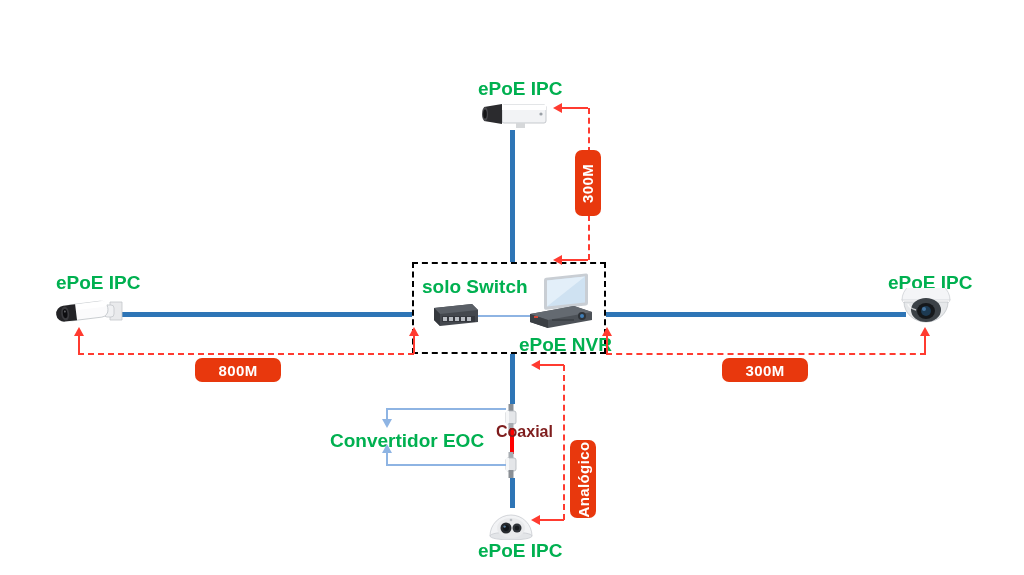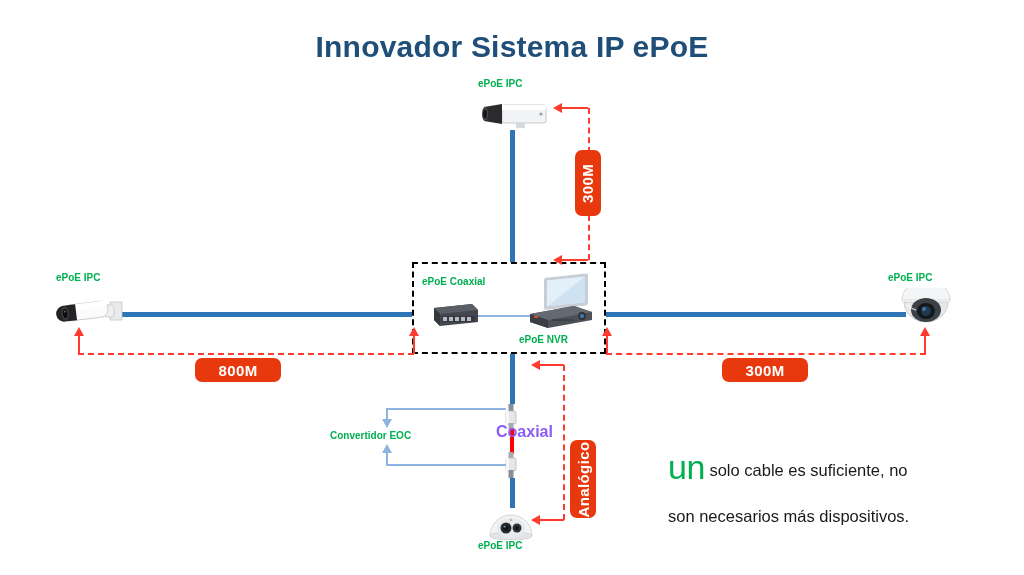--- a/index.html
+++ b/index.html
@@ -24,24 +24,24 @@
   .para{
     font-size:16.5px;color:#1a1a1a;line-height:46px;white-space:nowrap;
   }
   #para-left{left:113px;top:140px;}
   #para-right{left:668px;top:444px;}
   .big-red{color:#FF0000;font-size:40px;font-weight:bold;vertical-align:-5px;letter-spacing:-1px;}
   .big-green{color:#00B050;font-size:34px;vertical-align:-3px;letter-spacing:-0.5px;}
 
   
   .devlabel{
-    font-size:10px;font-weight:bold;color:#00B050;white-space:nowrap;
+    font-size:19px;font-weight:bold;color:#00B050;white-space:nowrap;
   }
   .redlabel{
-    font-size:16px;font-weight:bold;color:#8b5cf6;white-space:nowrap;
+    font-size:16px;font-weight:bold;color:#7f1d1d;white-space:nowrap;
   }
 
   
   .cable-h{background:#2E75B6;height:5px;}
   .cable-v{background:#2E75B6;width:5px;}
   .cable-thin{background:#8EB4E3;}
 
   
   .mdash-h{border-top:2px dashed #FF3B30;height:0;}
   .mdash-v{border-left:2px dashed #FF3B30;width:0;}
@@ -78,30 +78,22 @@
   }
 
   
   .coax-seg{background:#FF0000;width:4px;}
 </style>
 </head>
 <body>
 
 <div id="stage">
 
-  <div class="abs" id="title">Innovador Sistema IP ePoE</div>
-
-
-  <div class="abs para" id="para-right">
-    <div>
-      <span class="big-green">un</span>
-      <span>solo cable es suficiente, no</span>
-    </div>
-    <div>son necesarios más dispositivos.</div>
-  </div>
+
+
 
   <div class="abs cable-v" style="left:510px;top:130px;height:132px;"></div>
 
   <div class="abs cable-h" style="left:118px;top:312px;width:294px;"></div>
 
   <div class="abs cable-h" style="left:606px;top:312px;width:300px;"></div>
 
   <div class="abs cable-v" style="left:510px;top:354px;height:50px;"></div>
 
   <div class="abs cable-v" style="left:510px;top:478px;height:30px;"></div>
@@ -154,21 +146,21 @@
 
       <path d="M8 14 a22 20 0 0 0 44 0 Z" fill="#e6e8ea" stroke="#c2c5c9" stroke-width="0.8"></path>
       <ellipse cx="30" cy="22" rx="15" ry="12" fill="#3c4247"></ellipse>
       <ellipse cx="30" cy="23" rx="9" ry="8" fill="#15181b"></ellipse>
       <circle cx="30" cy="23" r="5" fill="#1d3a52"></circle>
       <circle cx="28" cy="21" r="2" fill="#4b7fae" opacity="0.85"></circle>
       <path d="M12 16 a20 8 0 0 0 8 6" stroke="#ffffff" stroke-width="1.5" fill="none" opacity="0.7"></path>
     </svg>
   </div>
 
-  <div class="abs devlabel" style="left:422px;top:276px;">ePoE Coaxial</div>
+  <div class="abs devlabel" style="left:422px;top:276px;">solo Switch</div>
   <div class="abs" style="left:428px;top:298px;width:52px;height:36px;">
     <svg width="52" height="36" viewBox="0 0 52 36">
       <path d="M6 10 L44 6 L50 12 L50 24 L12 28 L6 22 Z" fill="#44484e"></path>
       <path d="M6 10 L44 6 L50 12 L12 16 Z" fill="#5a5f66"></path>
       <path d="M6 10 L12 16 L12 28 L6 22 Z" fill="#34383d"></path>
       <rect x="14" y="18" width="33" height="6" fill="#2b2e33" opacity="0.6"></rect>
       <g fill="#b8bcc2">
         <rect x="15" y="19" width="4" height="4"></rect>
         <rect x="21" y="19" width="4" height="4"></rect>
         <rect x="27" y="19" width="4" height="4"></rect>

